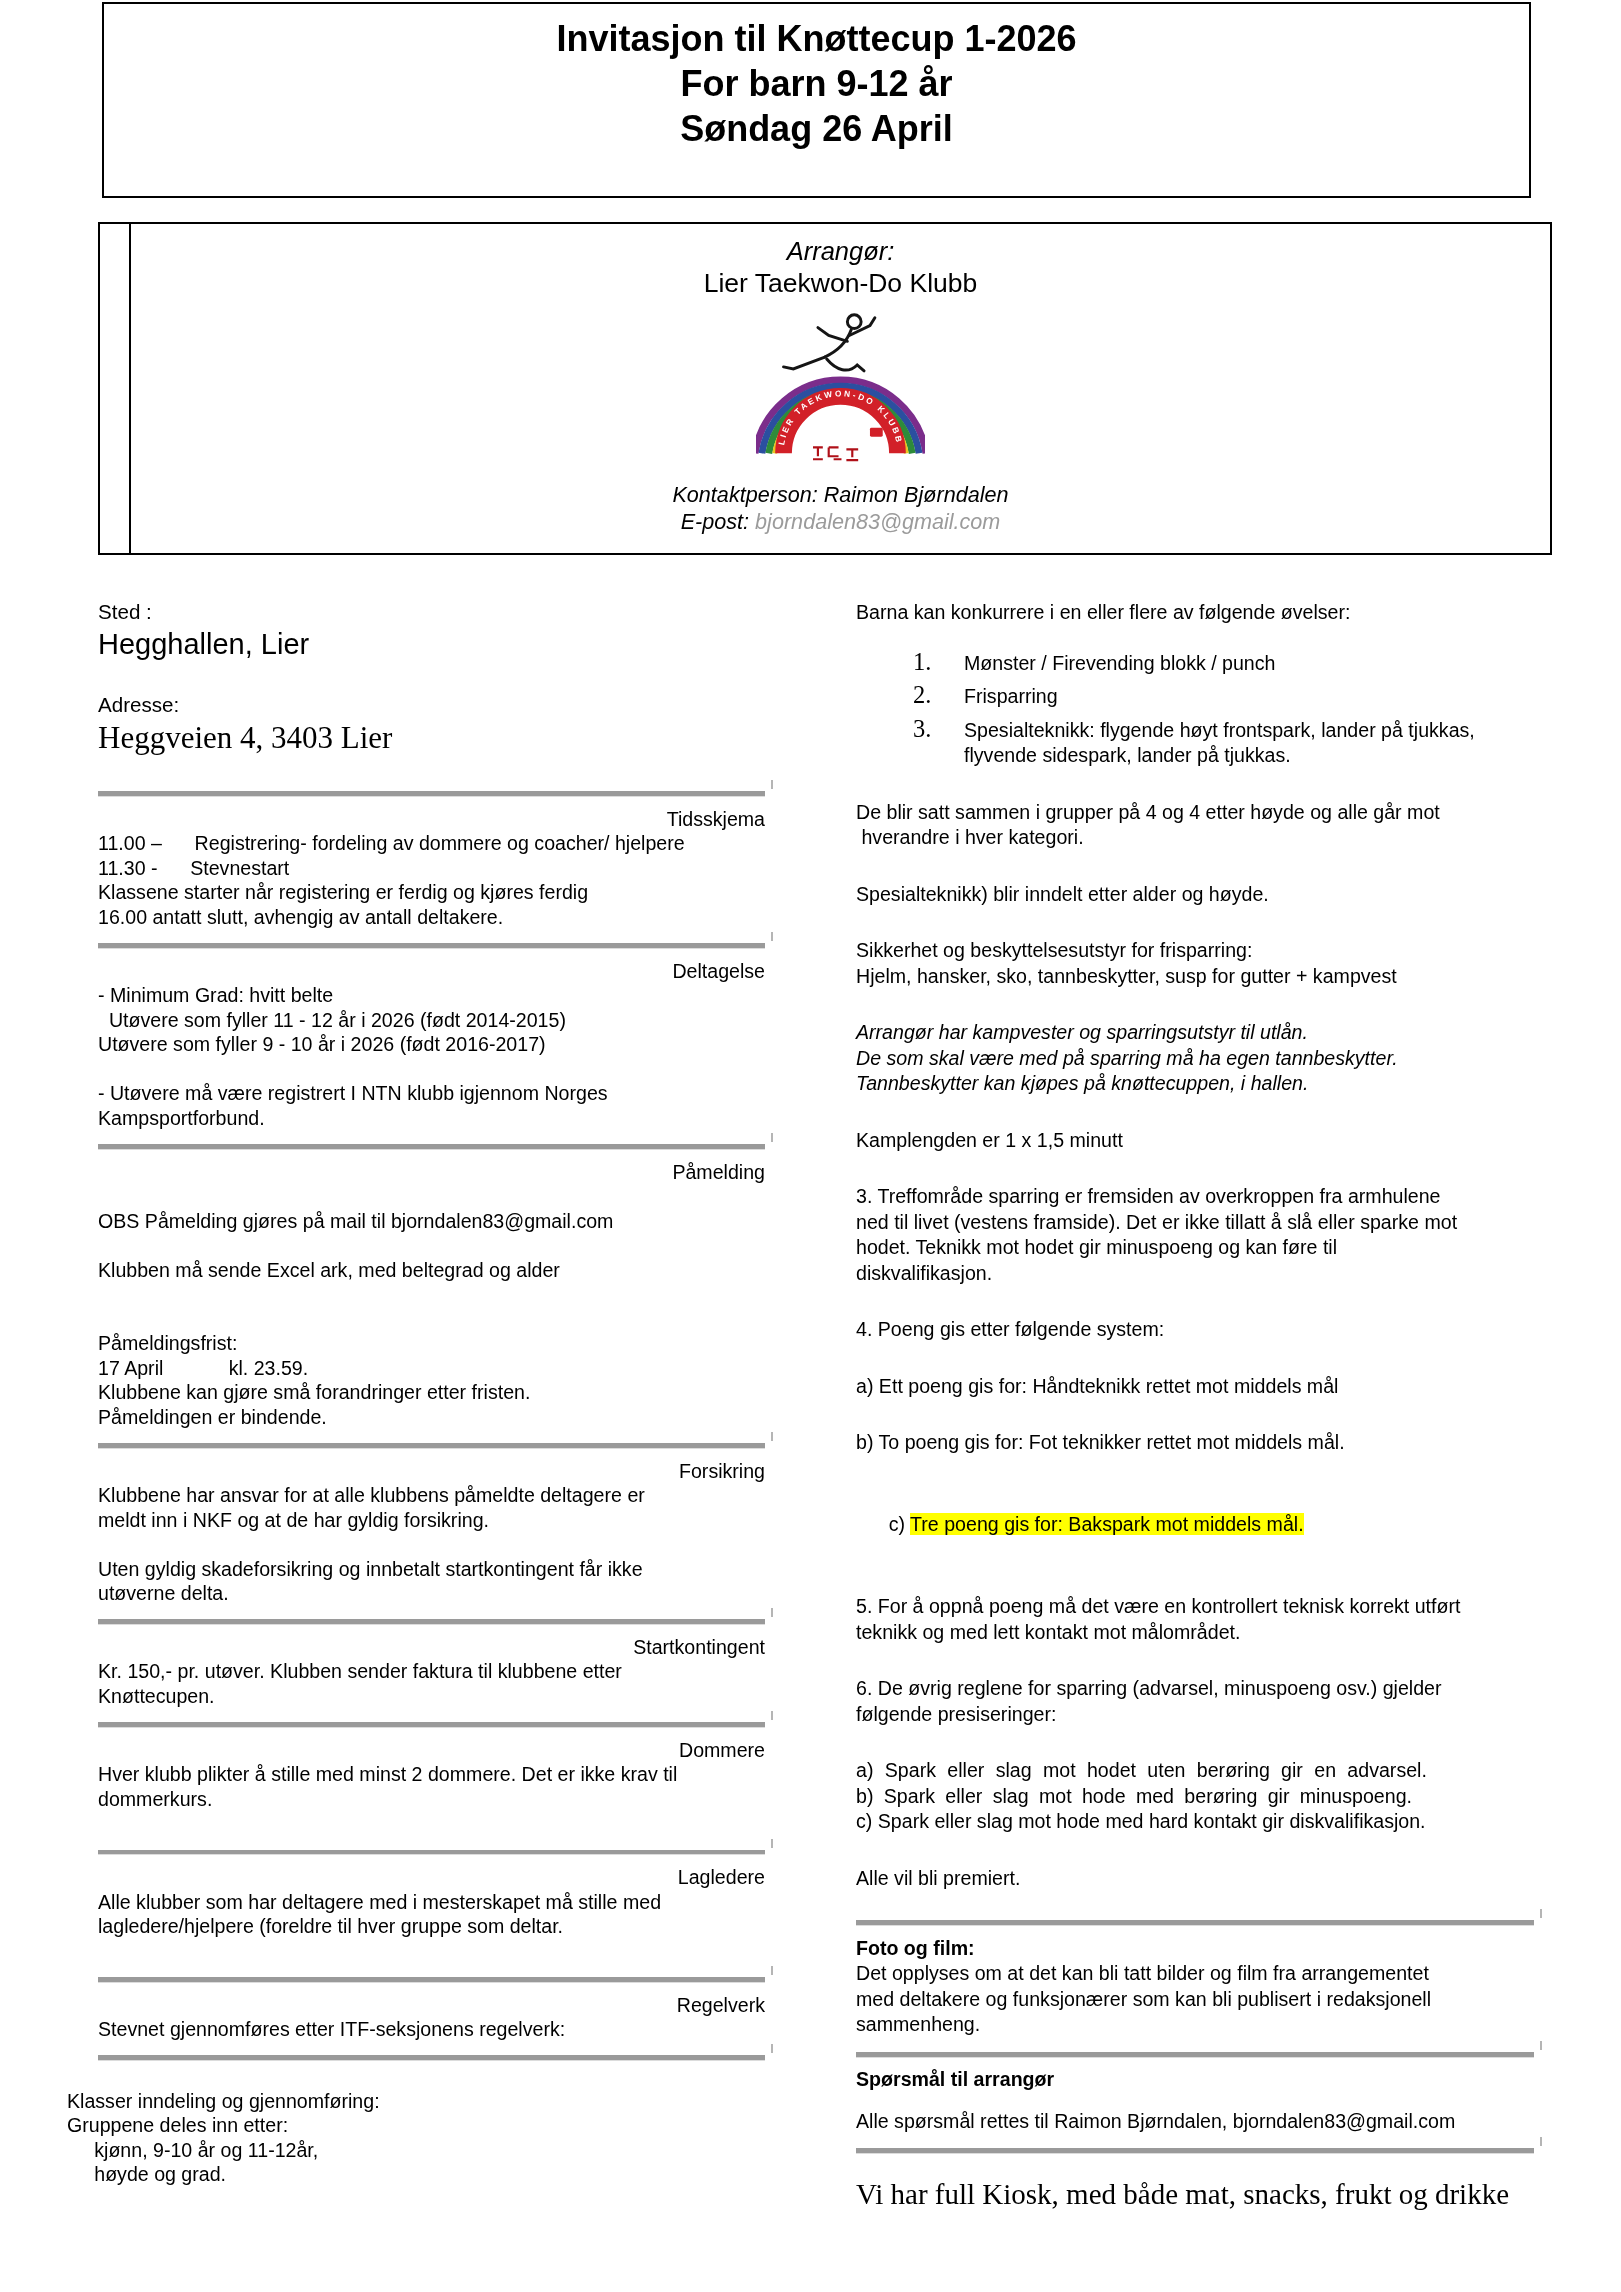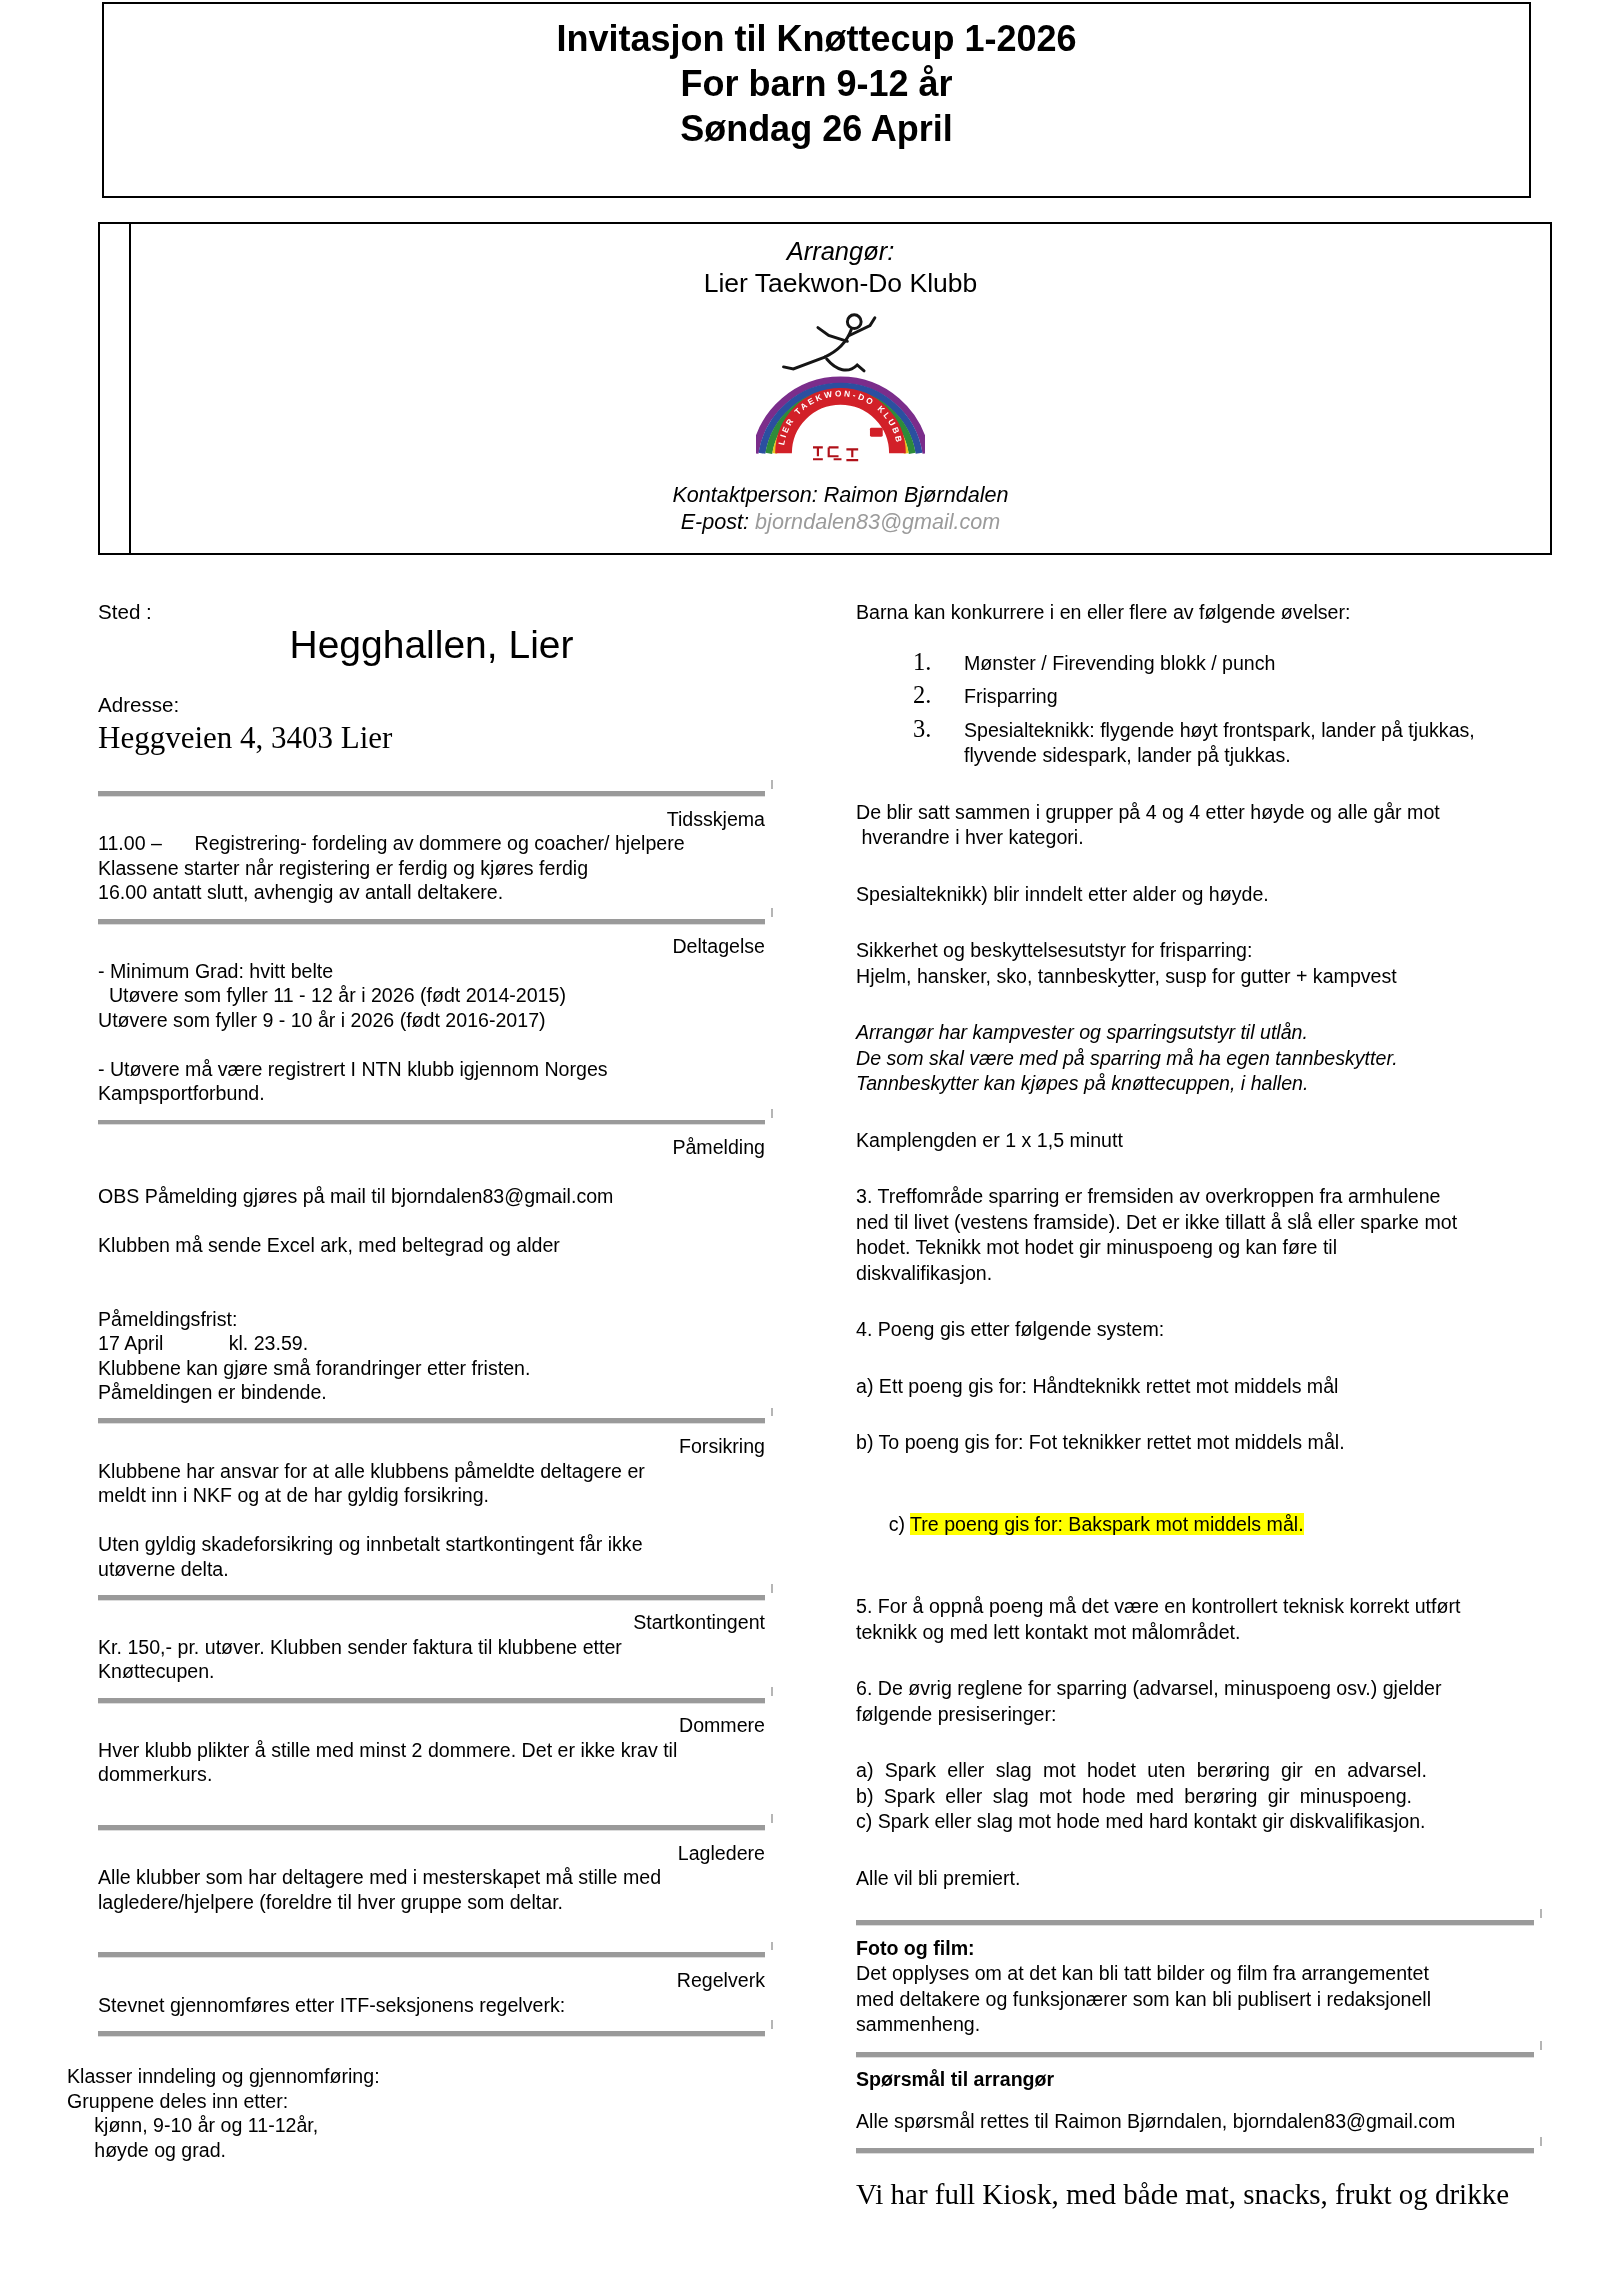--- a/index.html
+++ b/index.html
@@ -22,21 +22,21 @@
   .org-contact{font-style:italic;font-size:21.6px;line-height:26.5px;margin-top:7.8px;}
   .org-email{font-style:italic;font-size:21.6px;line-height:26.5px;}
   .email-grey{color:#9b9b9b;text-decoration:none;font-style:italic;}
 
   
   .left-col{position:absolute;left:98px;top:600px;width:667px;}
   .right-col{position:absolute;left:856px;top:600px;width:678px;}
   .line,.lsec-lines div{font-size:19.6px;line-height:24.5px;white-space:pre-wrap;}
 
   .sted-label{font-size:20.6px;line-height:24.5px;}
-  .sted-value{font-size:39px;line-height:39px;text-align:center;}
+  .sted-value{font-size:29px;line-height:39px;}
   .gap30{height:29px;}
   .adresse-value{font-family:"Liberation Serif",serif;font-size:31px;line-height:41px;}
 
   .divider{height:4.9px;background:#9a9a9a;border-bottom:1px solid #dcdcdc;margin:13.7px 0 9.8px 0;position:relative;}
   .divider::after{content:'';position:absolute;right:-7.8px;top:-10.8px;width:2px;height:8.8px;background:#b5b5b5;}
   .lsec-title{font-size:19.6px;line-height:24.5px;text-align:right;}
 
   .classes-block{margin-top:27.4px;margin-left:-31px;}
   .classes-block div{font-size:19.6px;line-height:24.5px;white-space:pre-wrap;}
 
@@ -114,20 +114,21 @@
     <div class="gap30"></div>
     <div class="sted-label">Adresse:</div>
     <div class="adresse-value">Heggveien 4, 3403 Lier</div>
     <div style="height:19.6px"></div>
 
     <div class="lsec">
       <div class="divider"></div>
       <div class="lsec-title">Tidsskjema</div>
       <div class="lsec-lines">
           <div class="line">11.00 –      Registrering- fordeling av dommere og coacher/ hjelpere</div>
+          <div class="line">11.30 -      Stevnestart</div>
           <div class="line">Klassene starter når registering er ferdig og kjøres ferdig</div>
           <div class="line">16.00 antatt slutt, avhengig av antall deltakere.</div>
         </div>
     </div>
     <div class="lsec">
       <div class="divider"></div>
       <div class="lsec-title">Deltagelse</div>
       <div class="lsec-lines">
           <div class="line">- Minimum Grad: hvitt belte</div>
           <div class="line">  Utøvere som fyller 11 - 12 år i 2026 (født 2014-2015)</div>

